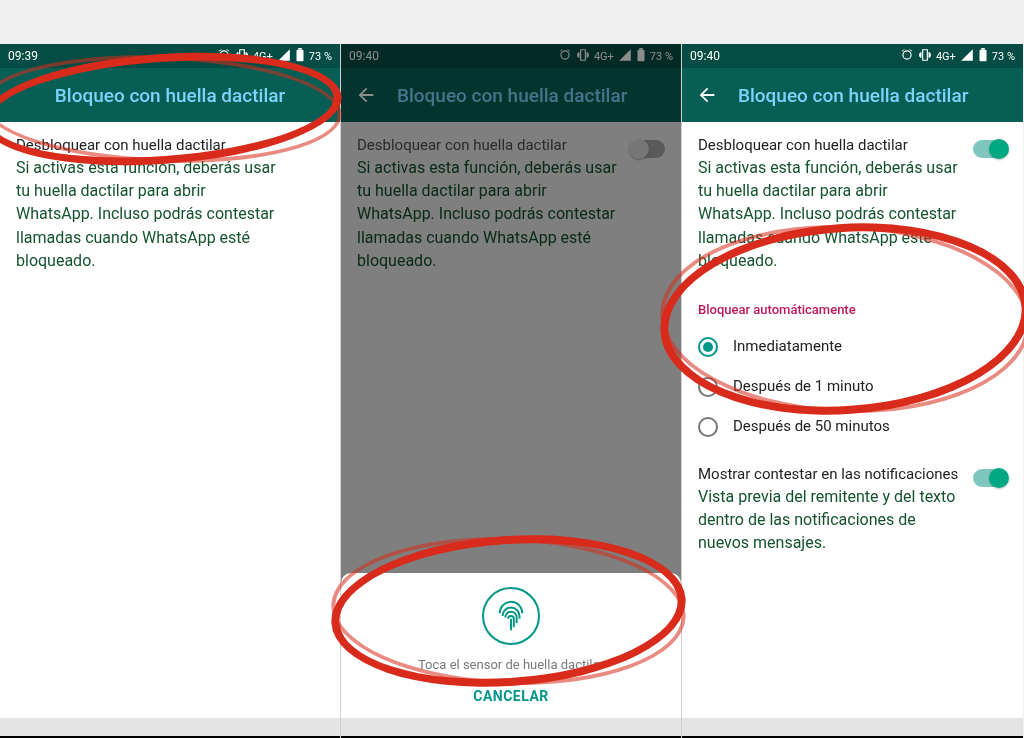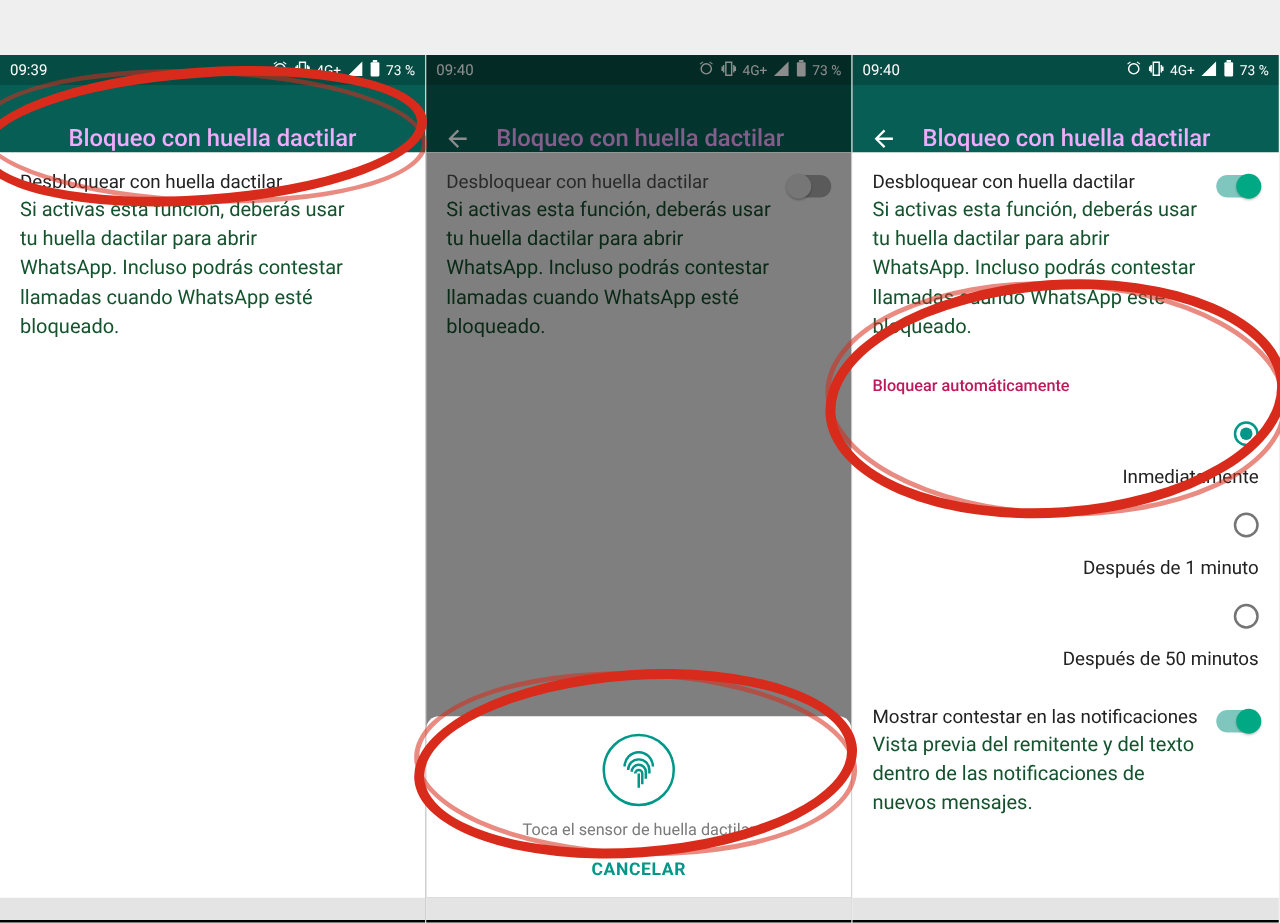--- a/index.html
+++ b/index.html
@@ -45,23 +45,23 @@
     align-items: center;
     gap: 4px;
   }
   .statusbar .right span { font-size: 11px; }
   .statusbar svg { fill: #fff; }
 
   
   .appbar {
     height: 54px;
     background: #075e54;
-    color: #f0abfc;
-    display: flex;
-    align-items: flex-end;
+    color: #7dd3fc;
+    display: flex;
+    align-items: center;
     padding: 0 14px;
     gap: 20px;
   }
   .appbar .title {
     font-size: 19px;
     font-weight: 500;
   }
   .appbar.centered { justify-content: center; }
   .appbar.centered .title { font-weight: 500; }
   .appbar .back { width:22px; height:22px; }
@@ -121,24 +121,23 @@
   }
 
   .section-label {
     color: #be185d;
     font-size: 13px;
     font-weight: 500;
     margin: 16px 0 10px;
   }
   .radio-row {
     display: flex;
-    align-items: flex-end;
+    align-items: flex-start;
     gap: 15px;
     padding: 10px 0;
-    flex-direction: column;
   }
   .radio {
     width: 20px; height: 20px; border-radius: 50%;
     border: 2px solid #757575;
     position: relative; flex-shrink:0;
   }
   .radio.checked { border-color: #009688; }
   .radio.checked::after {
     content:""; position:absolute; inset:3px; border-radius:50%; background:#009688;
   }

